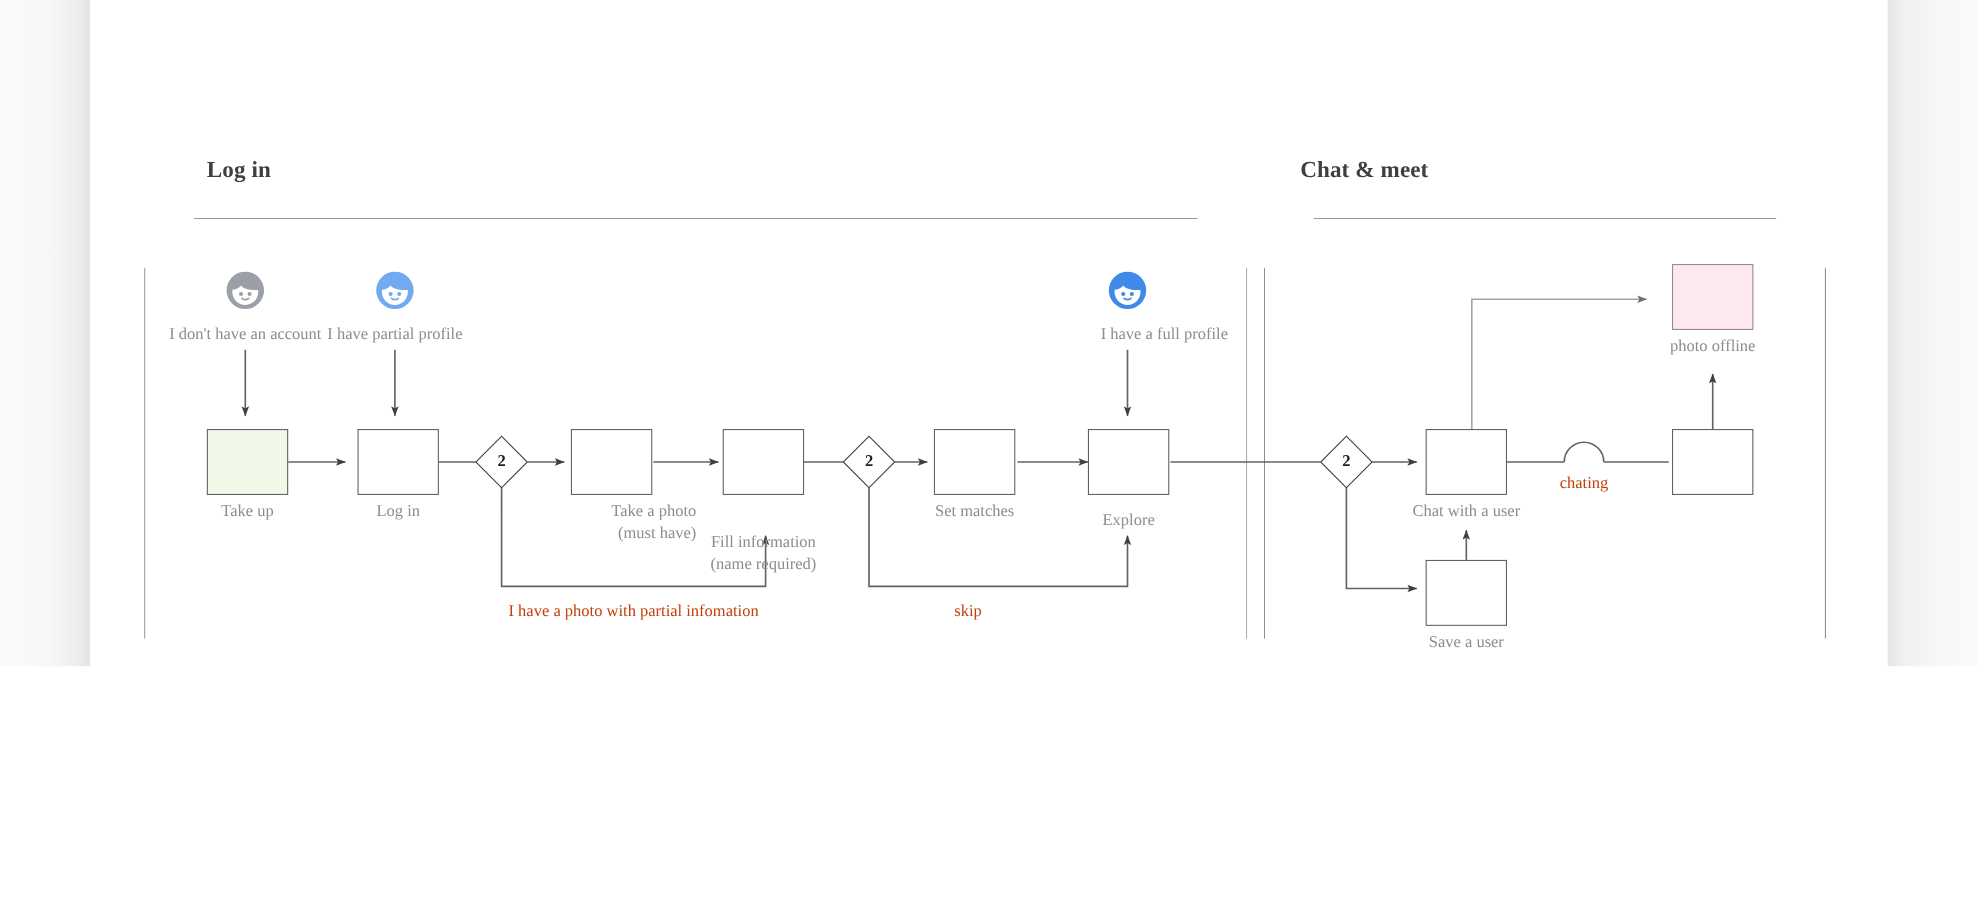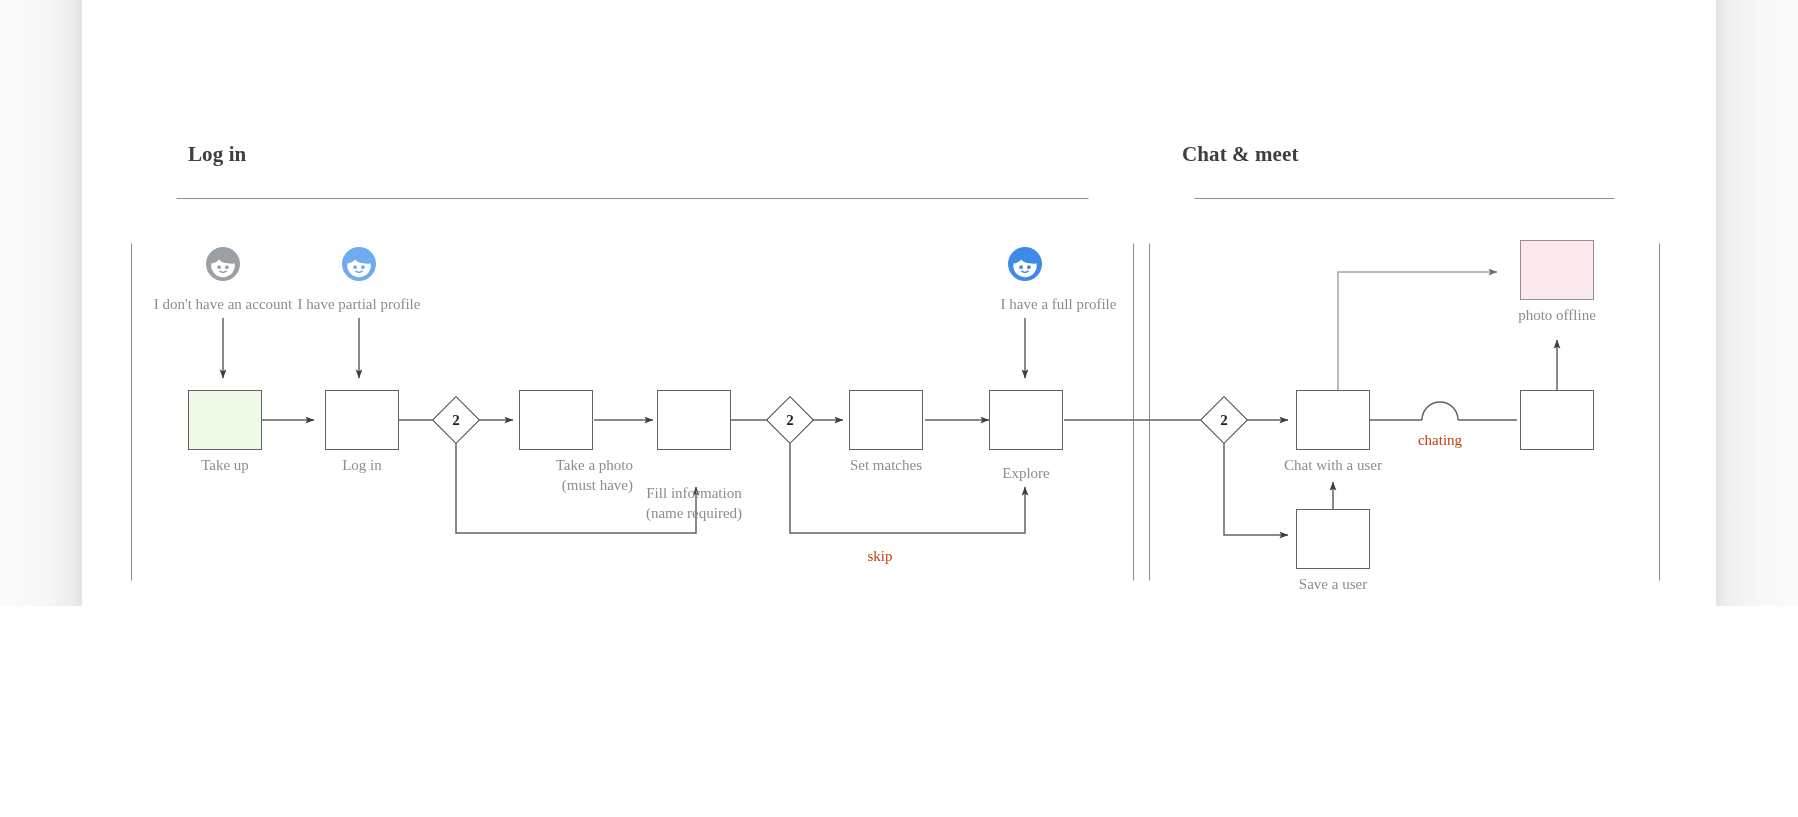--- a/index.html
+++ b/index.html
@@ -269,16 +269,17 @@
 
   <div class="diamond" style="left:439px; top:403px;"></div>
   <div class="diamond-num" style="left:439px; top:403px;">2</div>
 
   <div class="diamond" style="left:773px; top:403px;"></div>
   <div class="diamond-num" style="left:773px; top:403px;">2</div>
 
   <div class="diamond" style="left:1207px; top:403px;"></div>
   <div class="diamond-num" style="left:1207px; top:403px;">2</div>
 
+  <div class="edge-label" style="left:385px; top:548px; width:382px;">I have a photo with partial infomation</div>
   <div class="edge-label" style="left:830px; top:548px; width:100px;">skip</div>
   <div class="edge-label" style="left:1390px; top:432px; width:100px;">chating</div>
 
 </div>
 
 </body></html>

